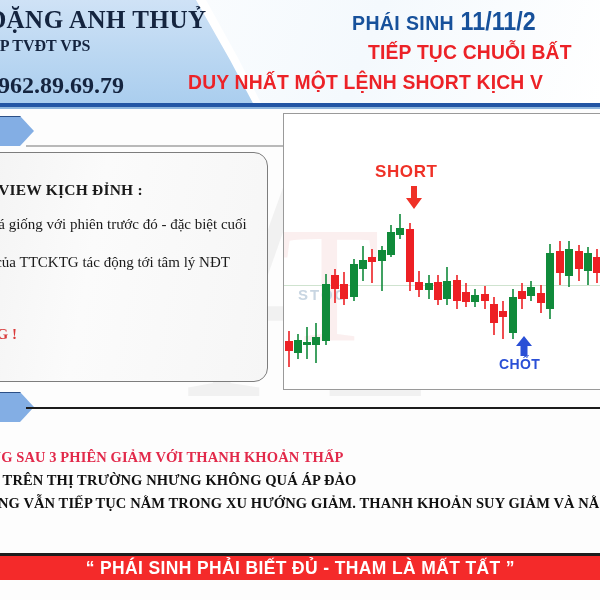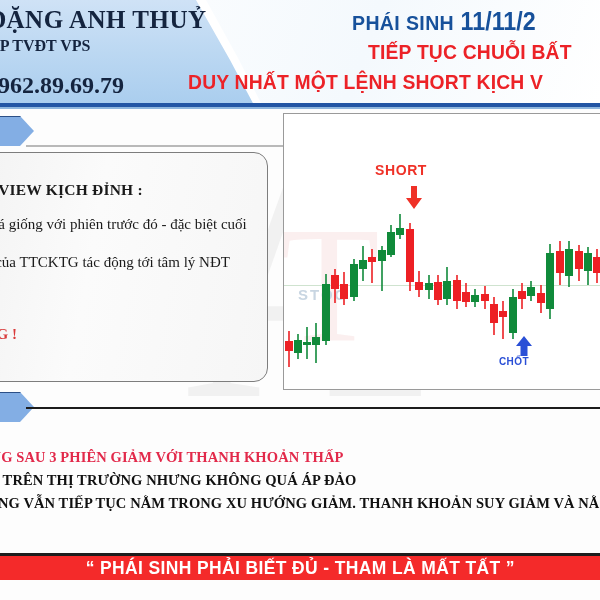--- a/index.html
+++ b/index.html
@@ -124,26 +124,26 @@
     font-family:"Liberation Serif", serif;font-size:165px;line-height:165px;
     color:rgba(214,96,96,.10);
   }
   .zero-line{
     position:absolute;left:0;width:319px;height:1px;background:#cfe3cf;
   }
   svg.candles{position:absolute;left:0;top:0;}
 
   .lbl-short{
     position:absolute;left:375px;top:162px;
-    font-family:"Liberation Sans", sans-serif;font-weight:bold;font-size:14px;
+    font-family:"Liberation Sans", sans-serif;font-weight:bold;font-size:17px;
     color:#ef3127;letter-spacing:.6px;
   }
   .lbl-chot{
     position:absolute;left:499px;top:356px;
-    font-family:"Liberation Sans", sans-serif;font-weight:bold;font-size:10px;
+    font-family:"Liberation Sans", sans-serif;font-weight:bold;font-size:14px;
     color:#2a4fd6;letter-spacing:.4px;
   }
   .arrow-short{position:absolute;left:404px;top:186px;}
   .arrow-chot{position:absolute;left:515px;top:336px;}
 
   
   .para{position:absolute;white-space:nowrap;
     font-family:"Liberation Serif", serif;font-weight:bold;letter-spacing:.1px;}
   .p1{left:-20px;top:449px;font-size:14.5px;color:#e2294a;}
   .p2{left:-22px;top:472px;font-size:14.5px;color:#111111;}

